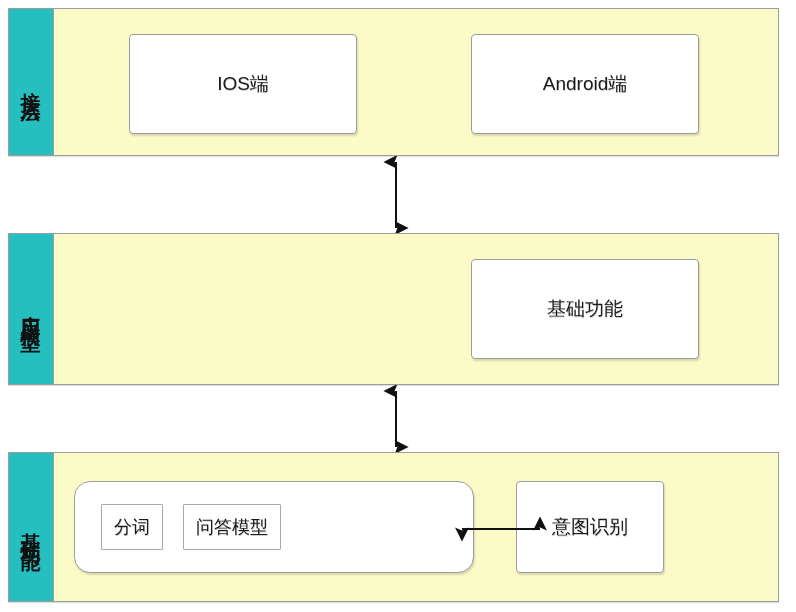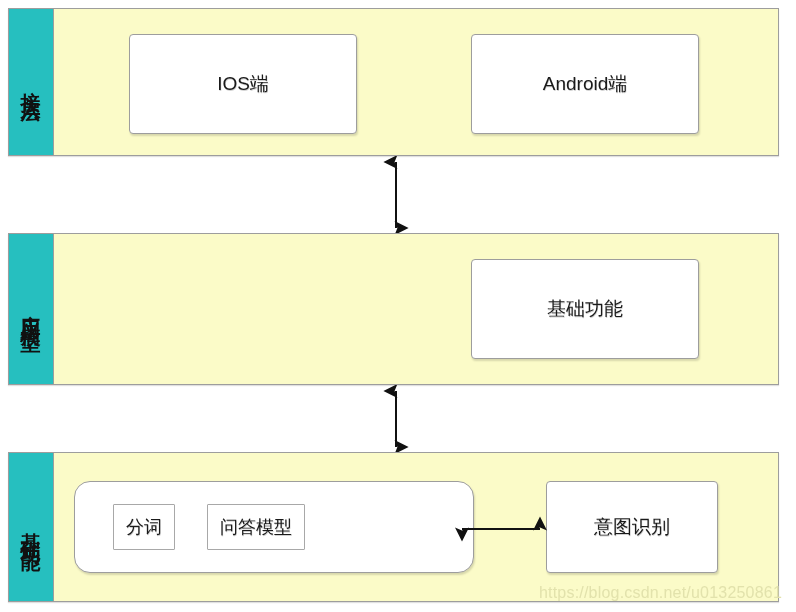--- a/index.html
+++ b/index.html
@@ -112,34 +112,33 @@
   .chip {
     box-sizing: border-box;
     background: #ffffff;
     border: 1px solid #a8a8a8;
     border-radius: 1px;
     height: 46px;
     display: flex;
     align-items: center;
     justify-content: center;
     padding: 0 12px;
-    margin-left: 12px;
   }
   .chip-label {
     font-size: 18px;
     font-weight: 500;
     color: #1a1a1a;
     white-space: nowrap;
     text-shadow: 0.5px 0.5px 0 rgba(0,0,0,0.18);
   }
 
   .node-intent {
-    left: 492px;
+    left: 462px;
     top: 28px;
-    width: 172px;
+    width: 148px;
     height: 92px;
   }
 
   
   .arrow {
     position: absolute;
   }
   .arrow-v-1 { left: 381px; top: 156px; width: 30px; height: 78px; }
   .arrow-v-2 { left: 381px; top: 385px; width: 30px; height: 68px; }
   .arrow-h-1 { left: 455px; top: 516px; width: 92px; height: 26px; }
@@ -229,15 +228,14 @@
 
   <svg class="arrow arrow-h-1" viewBox="0 0 92 26">
     <defs>
       <marker id="arrowH" viewBox="0 0 10 10" refX="5" refY="9" markerWidth="7" markerHeight="9" orient="auto-start-reverse">
         <path d="M 5 0 L 10 10 L 5 8 L 0 10 z" fill="#111111"></path>
       </marker>
     </defs>
     <line x1="7" y1="13" x2="85" y2="13" stroke="#111111" stroke-width="2" marker-start="url(#arrowH)" marker-end="url(#arrowH)"></line>
   </svg>
 
-  <div class="watermark">https://blog.csdn.net/u013250861</div>
 
 </div>
 
 </body></html>

